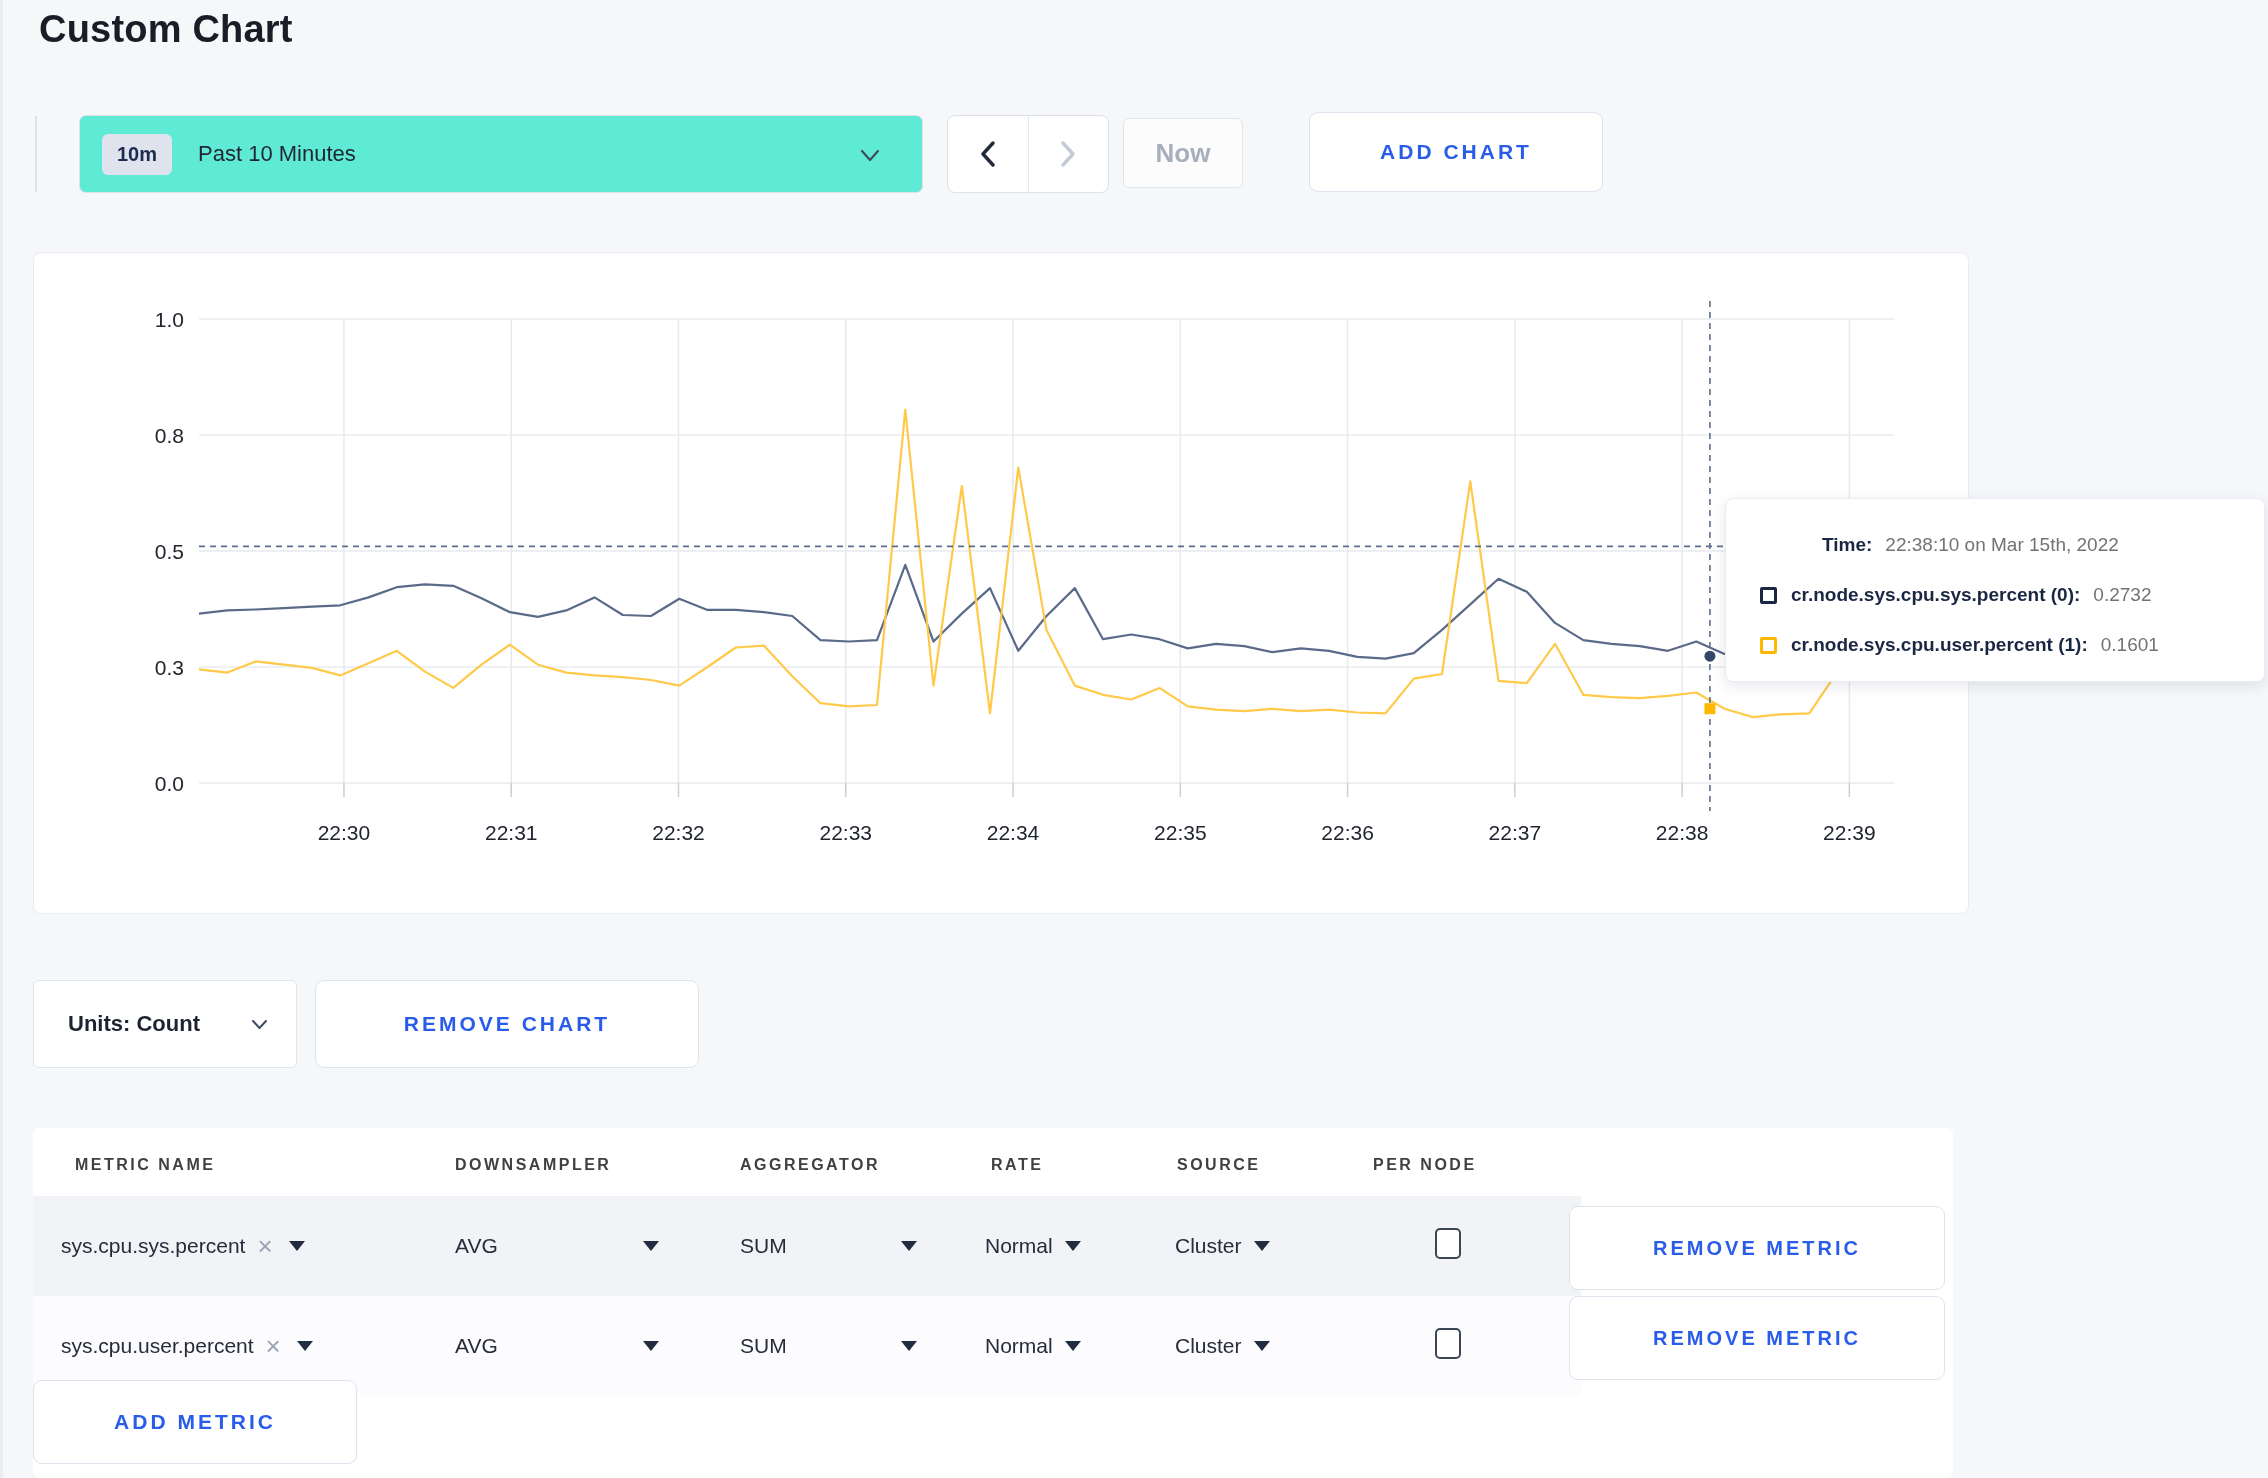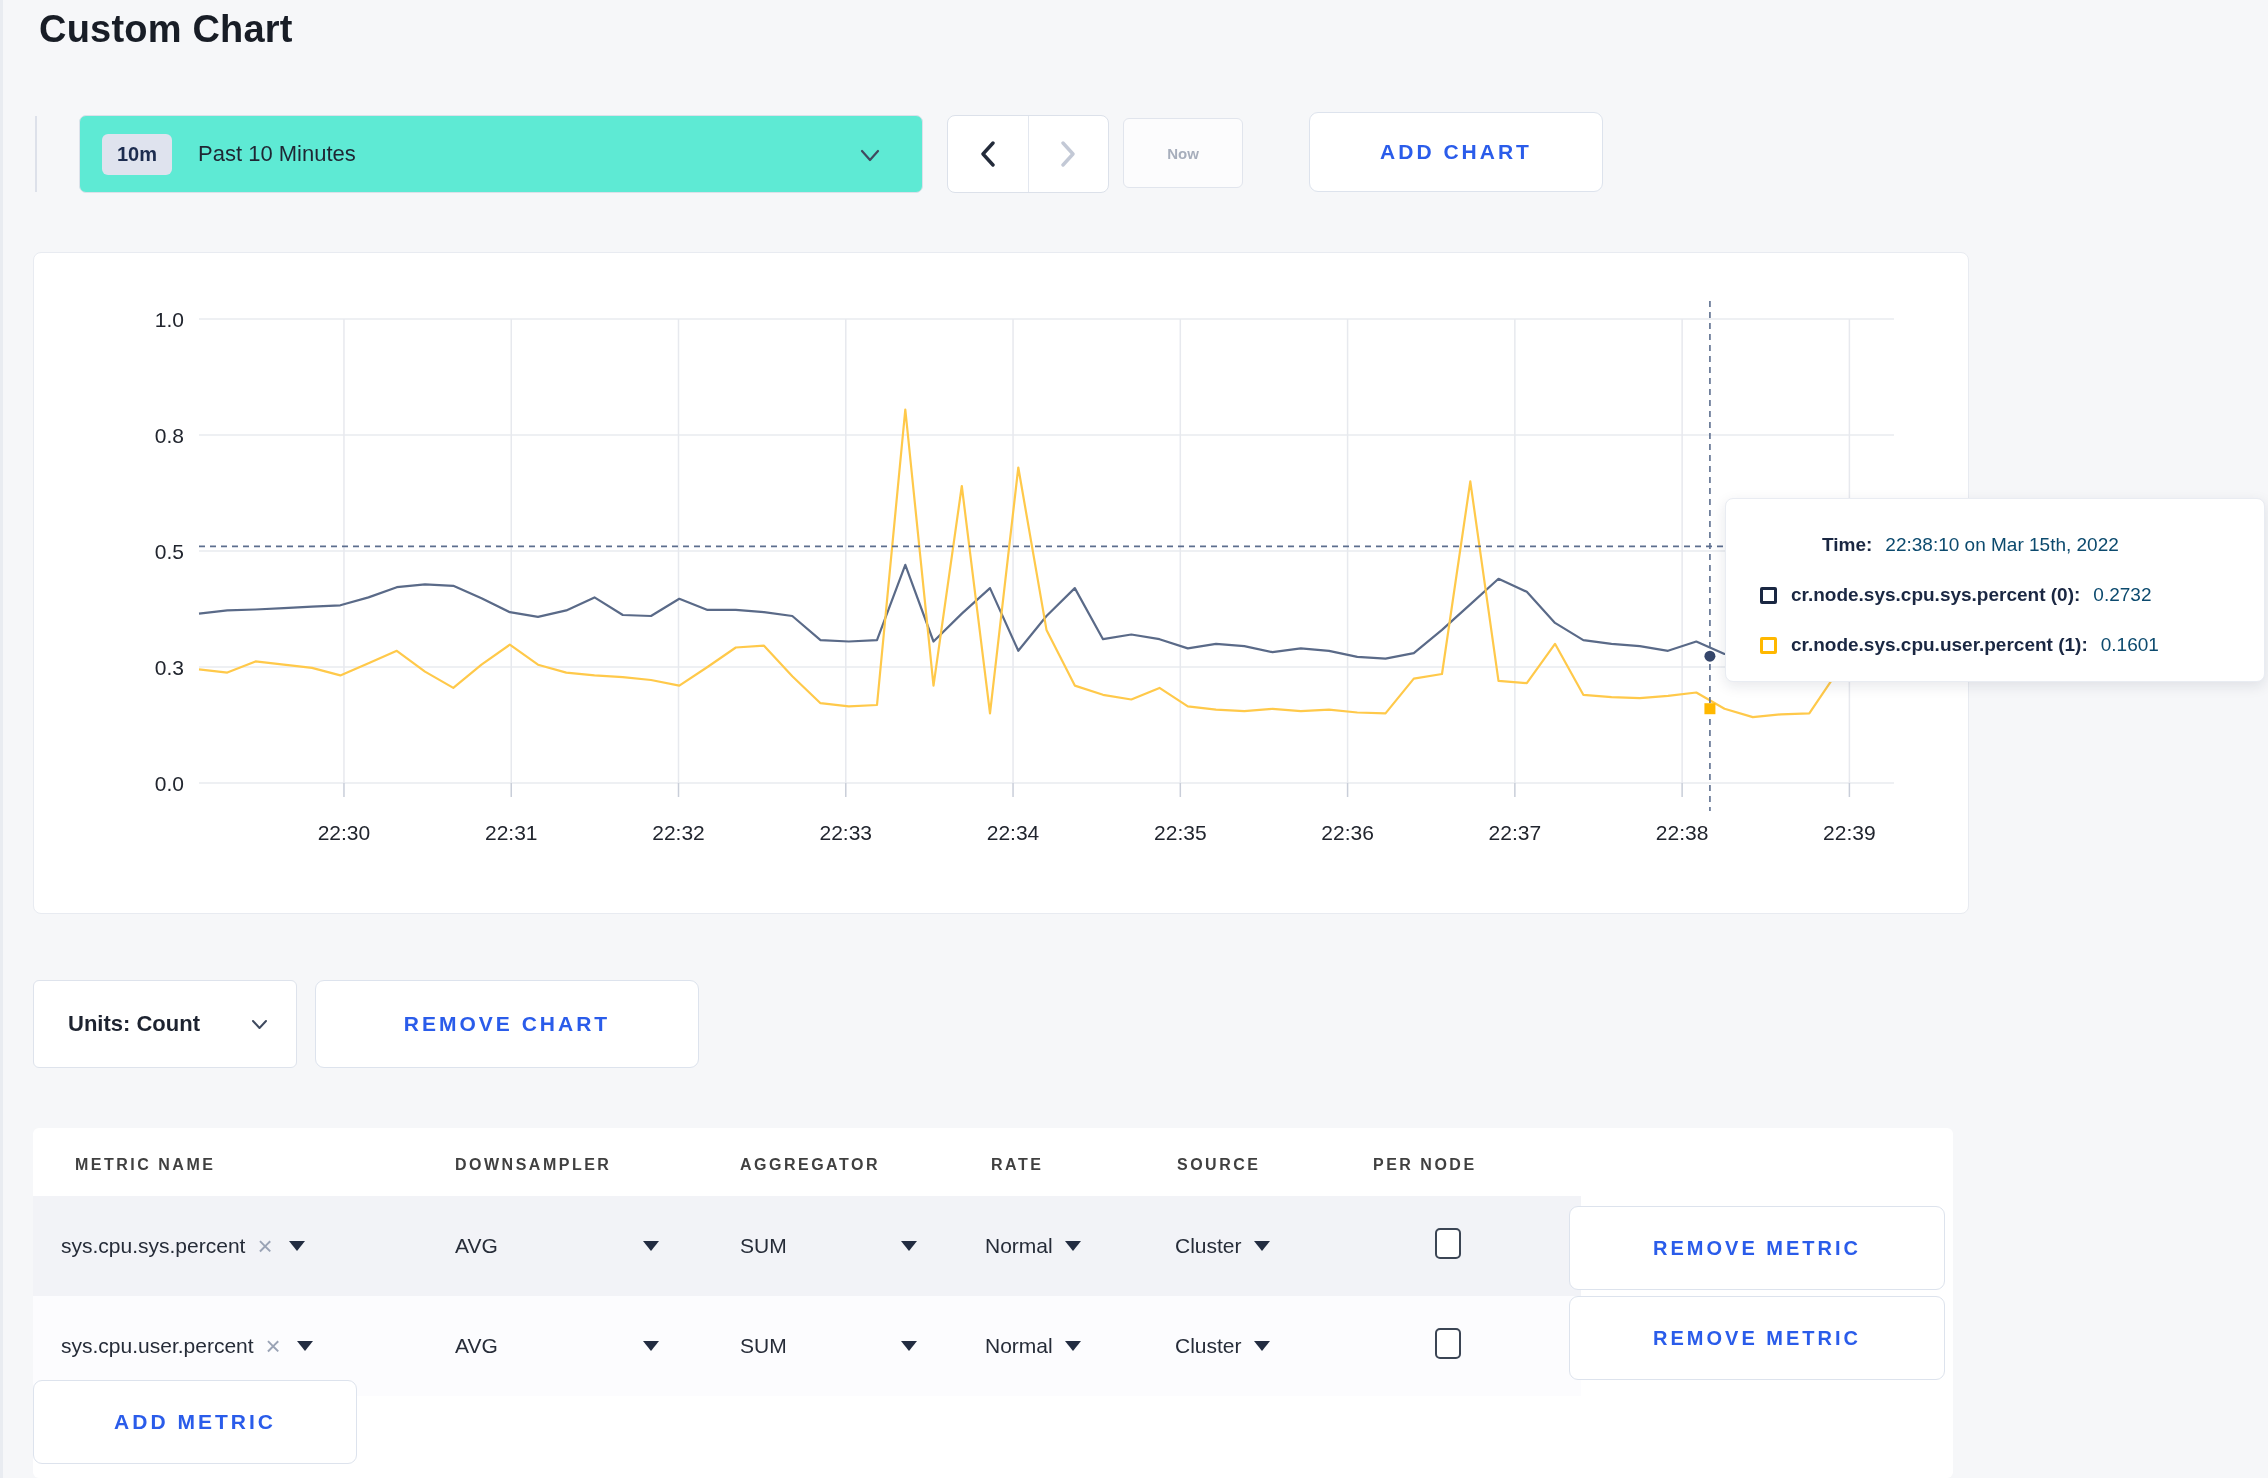--- a/index.html
+++ b/index.html
@@ -31,21 +31,21 @@
   .arrow-group {
     left:944px; top:115px; width:162px; height:78px; background:#fff;
     border:1.5px solid #dce1ea; border-radius:8px; display:flex;
   }
   .arrow-btn { flex:1; display:flex; align-items:center; justify-content:center; cursor:pointer; }
   .arrow-btn + .arrow-btn { border-left:1.5px solid #e3e7ef; }
 
   .now-btn {
     left:1120px; top:118px; width:120px; height:70px; background:#fcfcfd;
     border:1.5px solid #e1e5ed; border-radius:6px; display:flex; align-items:center; justify-content:center;
-    font-size:15px; font-weight:600; color:#a7aebc;
+    font-size:26px; font-weight:600; color:#a7aebc;
   }
   .btn-link {
     background:#fff; border:1.5px solid #dde3ed; border-radius:9px;
     display:flex; align-items:center; justify-content:center;
     font-weight:700; letter-spacing:3px; font-size:21px; color:#2a5cea; cursor:pointer;
   }
   .add-chart-btn { left:1306px; top:112px; width:294px; height:80px; }
 
   
   .chart-card {
@@ -57,21 +57,21 @@
 
   
   .chart-tooltip {
     left:1722px; top:498px; width:540px; height:184px; background:#fff;
     border:1px solid #e9ecf2; border-radius:8px; box-shadow:0 4px 14px rgba(20,30,60,.10);
     z-index:10; padding:27px 0 0 34px; font-size:19px; color:#243355;
   }
   .tt-row { display:flex; align-items:center; height:38px; margin-bottom:12px; }
   .tt-time-row { margin-left:62px; }
   .tt-label { font-weight:700; color:#1a2742; margin-right:13px; white-space:nowrap; }
-  .tt-value { color:#0c4a6e; white-space:nowrap; }
+  .tt-value { color:#737373; white-space:nowrap; }
   .tt-sq { width:17px; height:17px; border:3px solid #1a2742; border-radius:2px; margin-right:14px; flex:0 0 auto; }
 
   
   .units-select {
     left:30px; top:980px; width:264px; height:88px; background:#fff;
     border:1.5px solid #dee3ec; border-radius:6px; display:flex; align-items:center; cursor:pointer;
   }
   .units-label { margin-left:34px; font-size:22px; font-weight:700; color:#1d2330; }
   .units-select .chev { position:absolute; right:28px; top:38px; }
   .remove-chart-btn { left:312px; top:980px; width:384px; height:88px; }

